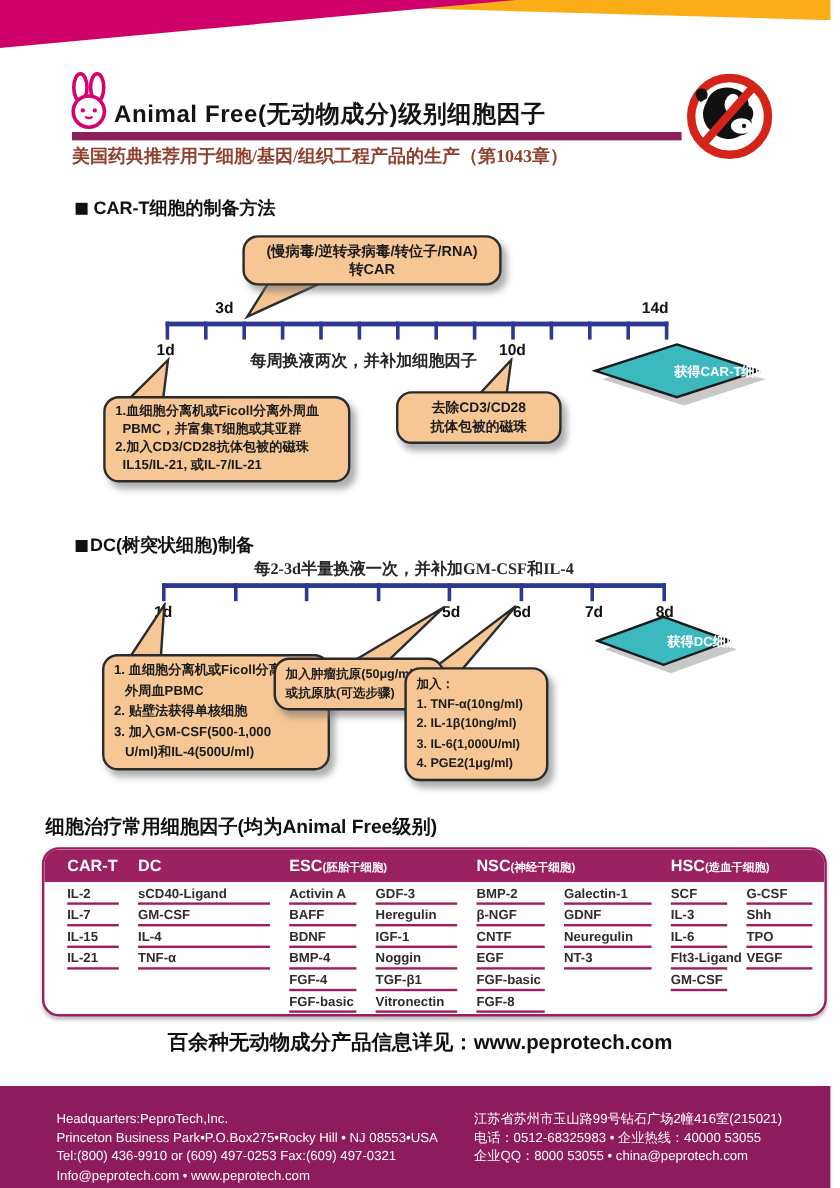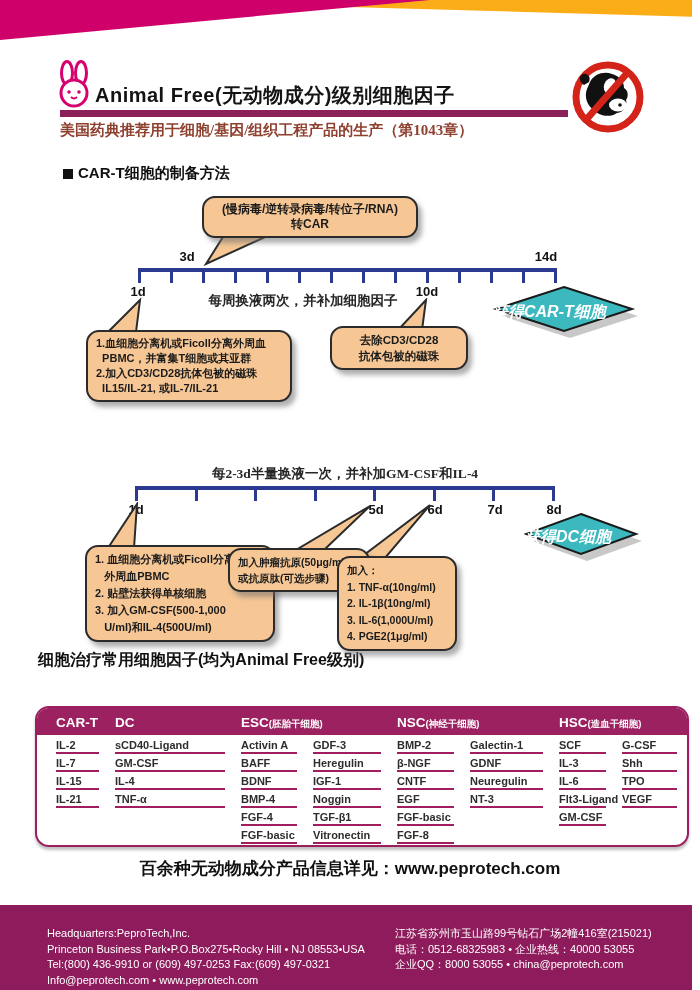--- a/index.html
+++ b/index.html
@@ -33,24 +33,24 @@
   
   .timeline{position:absolute;}
   .timeline .ticks{display:flex;justify-content:space-between;height:15px;}
   .timeline .ticks span{width:3px;height:15px;background:#2B3990;}
   .timeline .bar{position:absolute;left:0;top:0;width:100%;height:4px;background:#2B3990;}
   .tl-label{position:absolute;font-size:13px;font-weight:bold;color:#111;transform:translateX(-50%);white-space:nowrap;}
   .tl-note{position:absolute;font-size:13.5px;font-weight:600;color:#262626;transform:translateX(-50%);white-space:nowrap;}
 
   
   .diamond-wrap{position:absolute;z-index:2;}
-  .diamond-label{position:absolute;width:100%;text-align:left;color:#fff;font-weight:bold;font-size:16px;z-index:3;font-style:italic;}
-
-  
-  .tbl-title{left:38px;top:650px;font-size:16px;font-weight:bold;color:#111;}
+  .diamond-label{position:absolute;width:100%;text-align:right;color:#fff;font-weight:bold;font-size:11px;z-index:3;}
+
+  
+  .tbl-title{left:38px;top:679px;font-size:16px;font-weight:bold;color:#111;}
   .tbl{left:35px;top:706px;width:650px;height:137px;border:2.5px solid #9C1E5E;border-radius:14px;
        overflow:hidden;background:#fff;box-shadow:0 3px 3px rgba(0,0,0,.25);}
   .tbl-head,.tbl-body{display:grid;grid-template-columns:72px 126px 72px 84px 73px 89px 63px 71px;}
   .tbl-head{background:#9C2161;height:27px;align-items:center;}
   .th{color:#fff;padding-left:6px;white-space:nowrap;}
   .th:first-child{padding-left:19px;}
   .th-name{font-size:13.5px;font-weight:bold;}
   .th-sub{font-size:9.5px;font-weight:600;}
   .tbl-body{grid-auto-rows:18px;padding-top:4px;}
   .td{padding-left:6px;font-size:11px;font-weight:bold;color:#2d2d2d;white-space:nowrap;}
@@ -151,20 +151,24 @@
     </div>
 
   <div class="diamond-wrap" style="left:492px;top:285px;width:148px;height:56px;">
     <svg width="148" height="56">
       <polygon points="78,9 146,31 78,53 10,31" fill="#9a9a9a" opacity="0.55"></polygon>
       <polygon points="72,2 140,24 72,46 4,24" fill="#3CB9BF" stroke="#1a1a1a" stroke-width="2"></polygon>
     </svg>
     <div class="diamond-label" style="top:17px;">获得CAR-T细胞</div>
   </div>
 
+  <div class="abs section-heading" style="left:63px;top:445px;">
+    <span class="sq" style="margin-right:2px;"></span>
+    <span>DC(树突状细胞)制备</span>
+  </div>
 
   <div class="tl-note serif" style="left:345px;top:465px;">每2-3d半量换液一次，并补加GM-CSF和IL-4</div>
 
   <div class="timeline" style="left:135px;top:486px;width:420px;">
     <div class="ticks">
         <span></span>
         <span></span>
         <span></span>
         <span></span>
         <span></span>
@@ -203,21 +207,21 @@
     <polygon points="85,3 15,56 40,56"></polygon>
   </svg>
   <div class="bubble" style="left:337px;top:556px;width:100px;font-size:10.5px;line-height:16.5px;">
       <div>加入：</div>
       <div>1. TNF-α(10ng/ml)</div>
       <div>2. IL-1β(10ng/ml)</div>
       <div>3. IL-6(1,000U/ml)</div>
       <div>4. PGE2(1μg/ml)</div>
     </div>
 
-  <div class="diamond-wrap" style="left:524px;top:512px;width:120px;height:52px;">
+  <div class="diamond-wrap" style="left:496px;top:512px;width:120px;height:52px;">
     <svg width="120" height="52">
       <polygon points="63,9 118,29 63,49 8,29" fill="#9a9a9a" opacity="0.55"></polygon>
       <polygon points="57,2 112,22 57,42 2,22" fill="#3CB9BF" stroke="#1a1a1a" stroke-width="2"></polygon>
     </svg>
     <div class="diamond-label" style="top:15px;">获得DC细胞</div>
   </div>
 
   <div class="abs tbl-title">细胞治疗常用细胞因子(均为Animal Free级别)</div>
   <div class="abs tbl">
     <div class="tbl-head">

